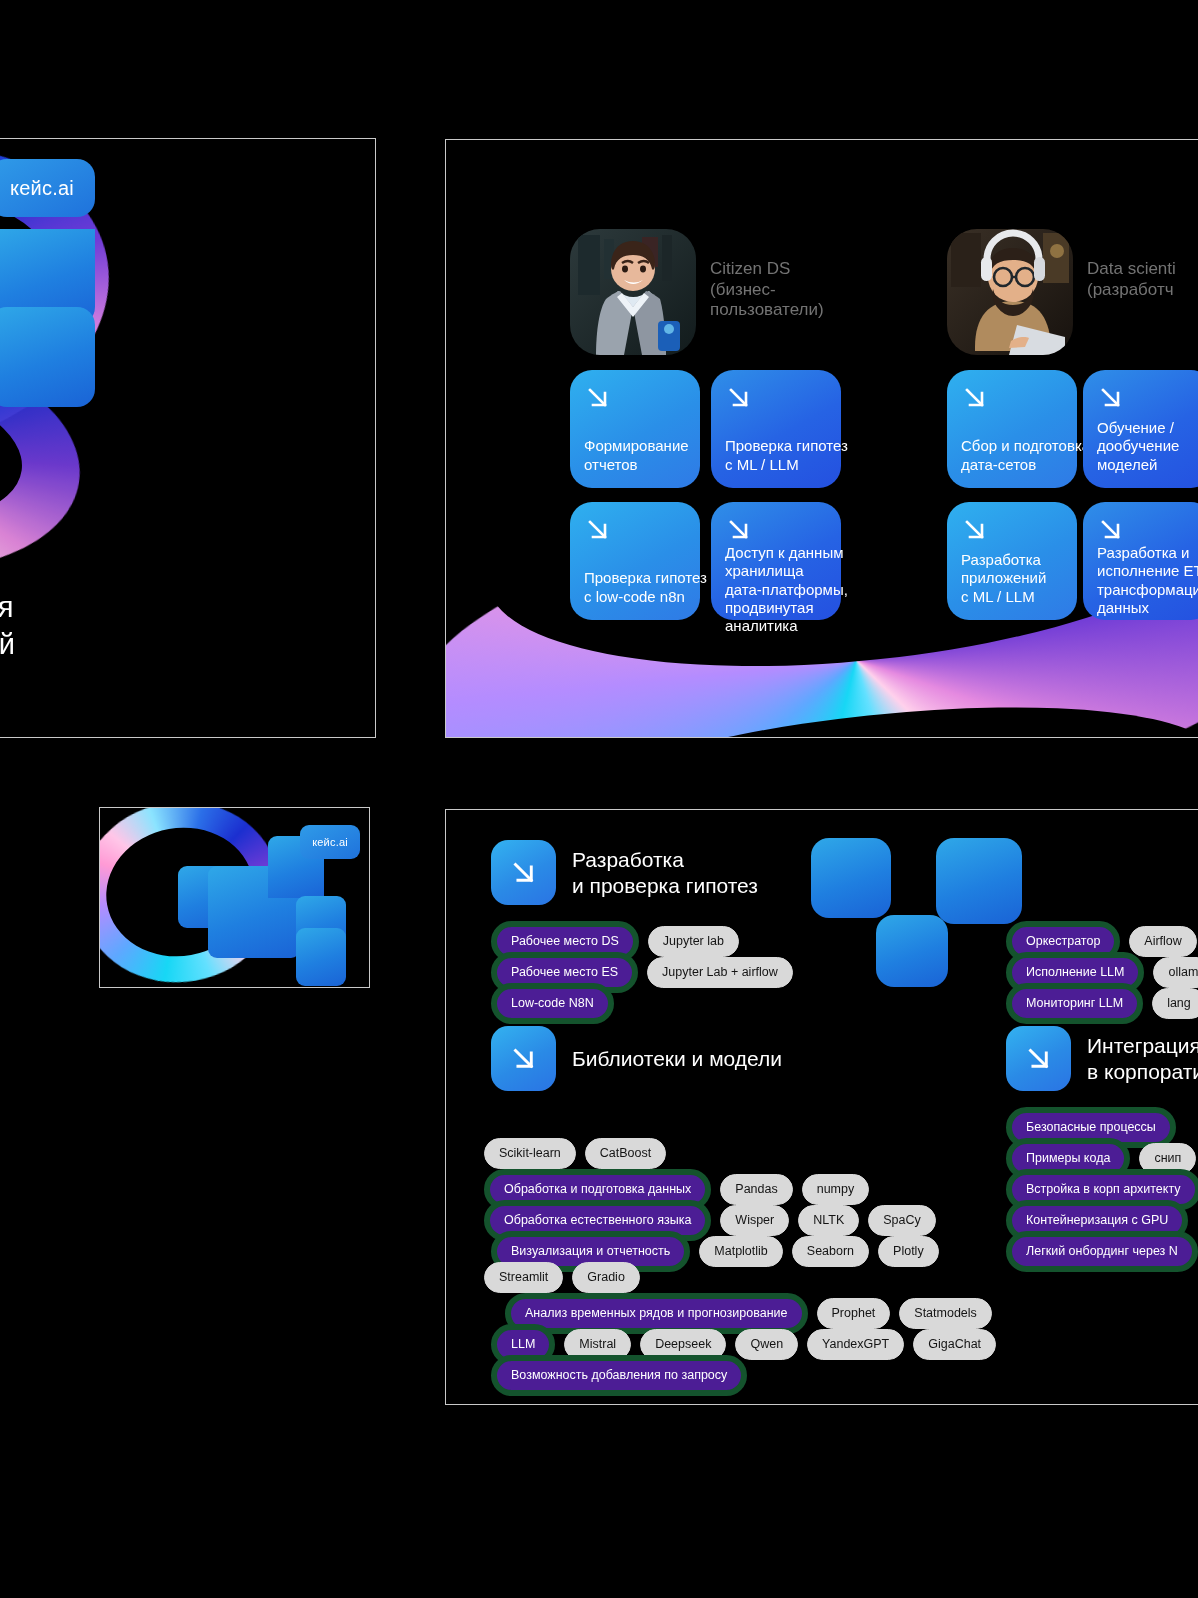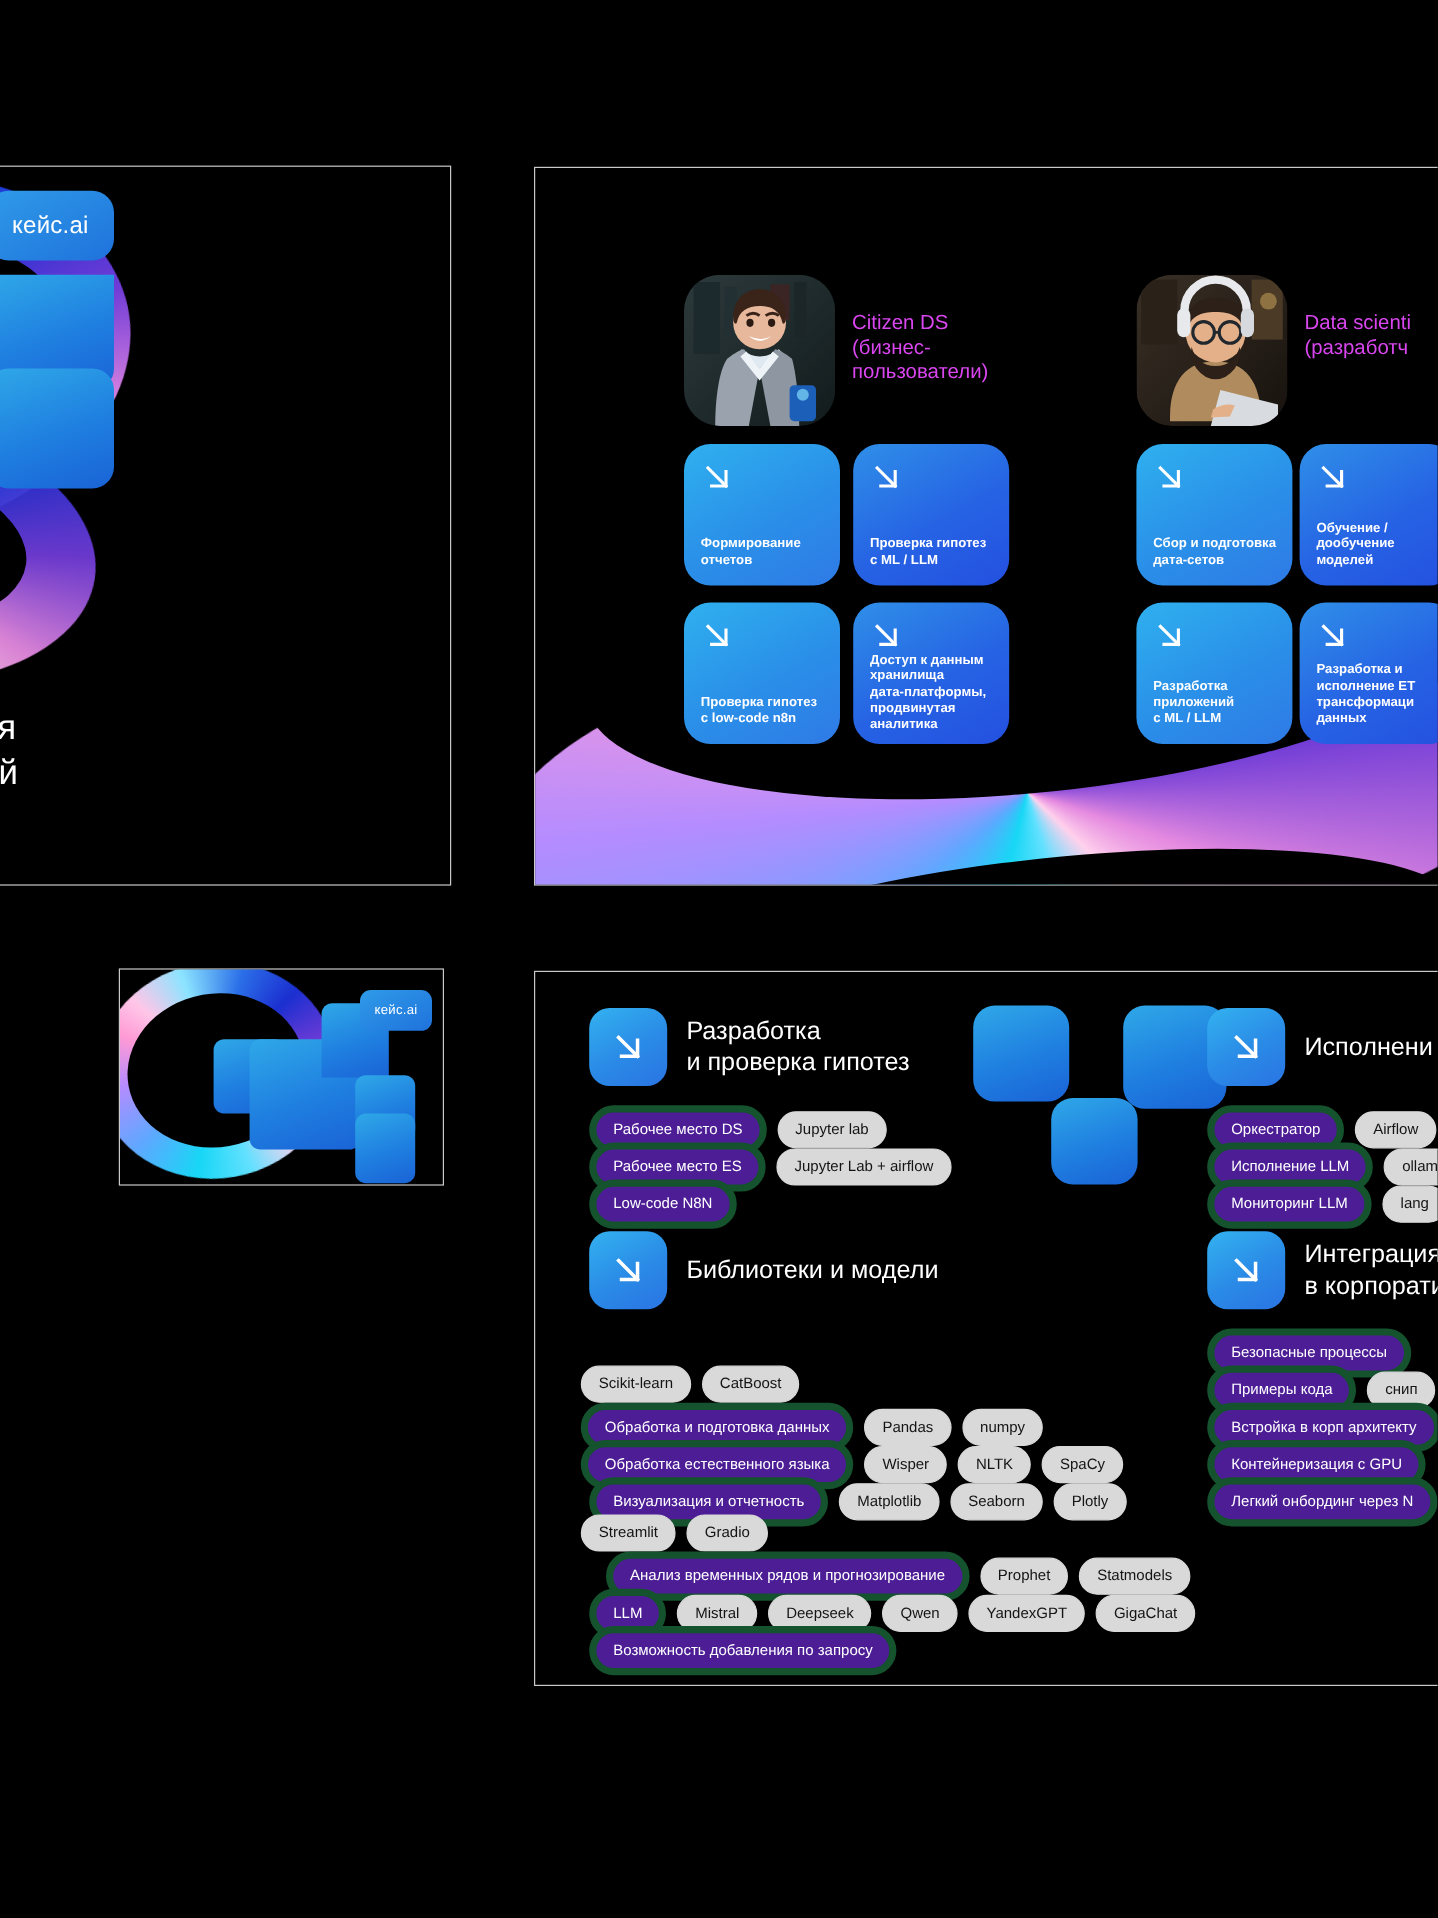--- a/index.html
+++ b/index.html
@@ -35,28 +35,28 @@
     background:linear-gradient(150deg,#2f9be8,#1f72dc);
     display:flex;align-items:center;justify-content:center;}
   .brandchip span{font-size:20px;color:#fff;letter-spacing:.2px;}
 
   
   .hero-title{position:absolute;font-size:29px;line-height:1.28;color:#fff;white-space:pre;}
 
   
   .persona{position:absolute;display:flex;align-items:flex-start;gap:14px;}
   .avatar{width:126px;height:126px;border-radius:30px;overflow:hidden;flex:0 0 auto;position:relative;}
-  .persona-name{font-size:17px;line-height:1.22;white-space:pre;padding-top:30px;color:#d946ef;}
+  .persona-name{font-size:17px;line-height:1.22;white-space:pre;padding-top:30px;color:#737373;}
 
   
   .tile{position:absolute;border-radius:22px;padding:14px;box-sizing:border-box;
     display:flex;flex-direction:column;justify-content:space-between;
     background:linear-gradient(150deg,#2fb0ef 0%,#2a8fe8 55%,#2f7ae6 100%);}
   .tile.deep{background:linear-gradient(150deg,#2f8fe8 0%,#2663e4 55%,#2450e0 100%);}
-  .tile .tl-txt{font-size:11px;line-height:1.22;color:#fff;white-space:pre;font-weight:bold;}
+  .tile .tl-txt{font-size:15px;line-height:1.22;color:#fff;white-space:pre;}
   .arrow{width:28px;height:28px;}
   .arrow svg{display:block;}
 
   
   .sec-head{position:absolute;display:flex;align-items:center;gap:16px;}
   .sec-icon{width:65px;height:65px;border-radius:17px;flex:0 0 auto;
     background:linear-gradient(150deg,#33b2f0 0%,#2a8ae6 55%,#2a74e4 100%);
     display:flex;align-items:center;justify-content:center;}
   .sec-title{font-size:21px;line-height:1.2;white-space:pre;color:#fff;}
 
@@ -296,29 +296,20 @@
       <div class="tag light">Jupyter lab</div>
     </div>
     <div class="tagrow" style="left:45px;top:142px;">
       <div class="tag dark">Рабочее место ES</div>
       <div class="tag light">Jupyter Lab + airflow</div>
     </div>
     <div class="tagrow" style="left:45px;top:173px;">
       <div class="tag dark">Low-code N8N</div>
     </div>
 
-    <div class="sec-head" style="left:560px;top:30px;">
-      <div class="sec-icon">
-        <svg width="34" height="34" viewBox="0 0 28 28" fill="none" stroke="#fff" stroke-width="2.4" stroke-linecap="square">
-          <path d="M7 7 L20 20"></path>
-            <path d="M20 9 L20 20 L9 20"></path>
-        </svg>
-      </div>
-      <div class="sec-title">Исполнени</div>
-    </div>
     <div class="tagrow" style="left:560px;top:111px;">
       <div class="tag dark">Оркестратор</div>
       <div class="tag light">Airflow</div>
     </div>
     <div class="tagrow" style="left:560px;top:142px;">
       <div class="tag dark">Исполнение LLM</div>
       <div class="tag light">ollam</div>
     </div>
     <div class="tagrow" style="left:560px;top:173px;">
       <div class="tag dark">Мониторинг LLM</div>

